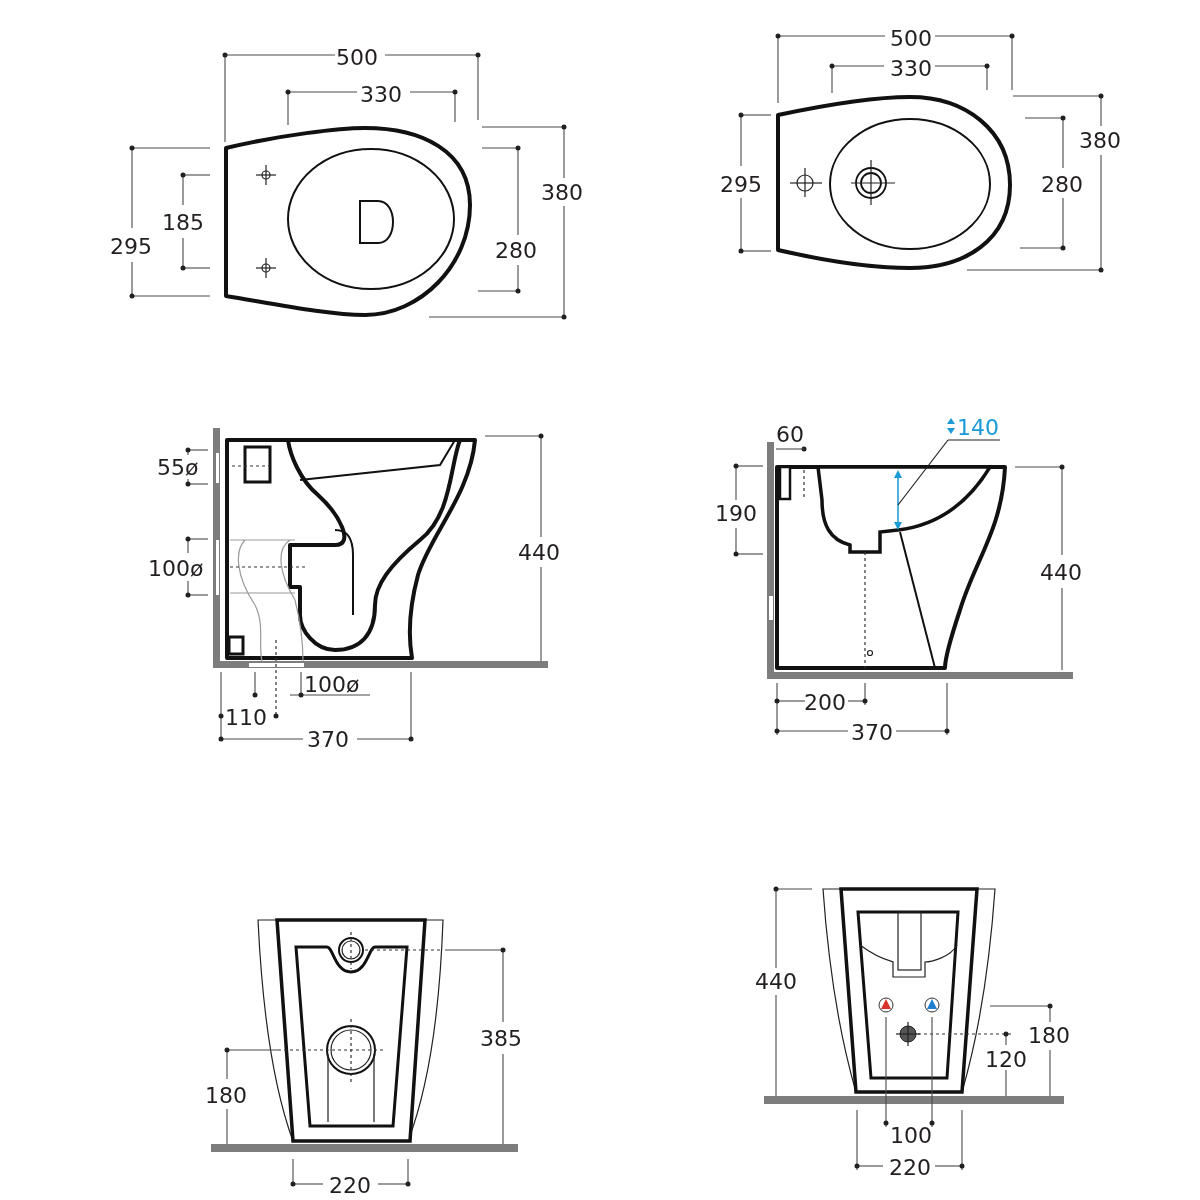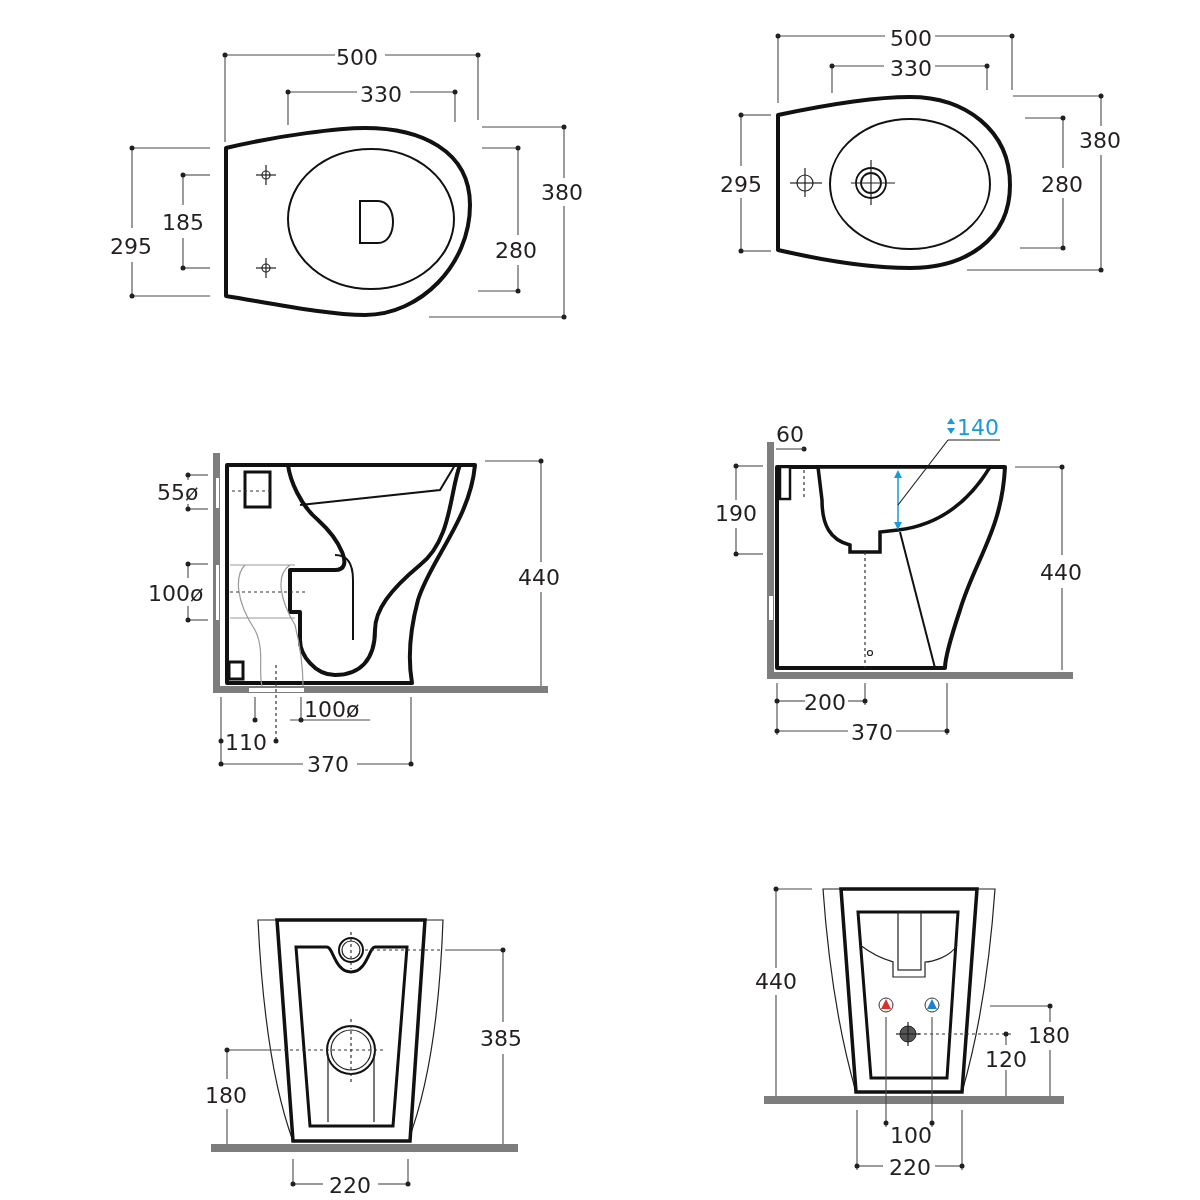--- a/index.html
+++ b/index.html
@@ -139,21 +139,21 @@
     <line class="dim-line" x1="1013" y1="96" x2="1101" y2="96"></line>
       <line class="dim-line" x1="967" y1="270" x2="1101" y2="270"></line>
     <line class="dim-line" x1="1101" y1="96" x2="1101" y2="126"></line>
       <line class="dim-line" x1="1101" y1="155" x2="1101" y2="270"></line>
     <circle class="dot" cx="1101" cy="96" r="2.5"></circle>
       <circle class="dot" cx="1101" cy="270" r="2.5"></circle>
     <text class="dim-text" x="1079" y="148">380</text>
   </svg>
 </div>
 
-<div class="view" style="left:140px;top:440px;width:430px;height:340px;">
+<div class="view" style="left:140px;top:415px;width:430px;height:340px;">
   <svg width="430" height="340" viewBox="140 440 430 340">
 
     <rect class="wall" x="213" y="453" width="7" height="240"></rect>
     <rect class="wall" x="213" y="686" width="335" height="7"></rect>
     <rect x="216" y="478" width="3" height="30" fill="#fff"></rect>
     <rect x="216" y="565" width="3" height="55" fill="#fff"></rect>
     <rect x="249" y="688" width="55" height="4" fill="#fff"></rect>
 
     <path class="outline" d="M227,465 L475,465 C470,520 430,560 418,600 C410,630 408,660 412,683 L227,683 Z"></path>
 

